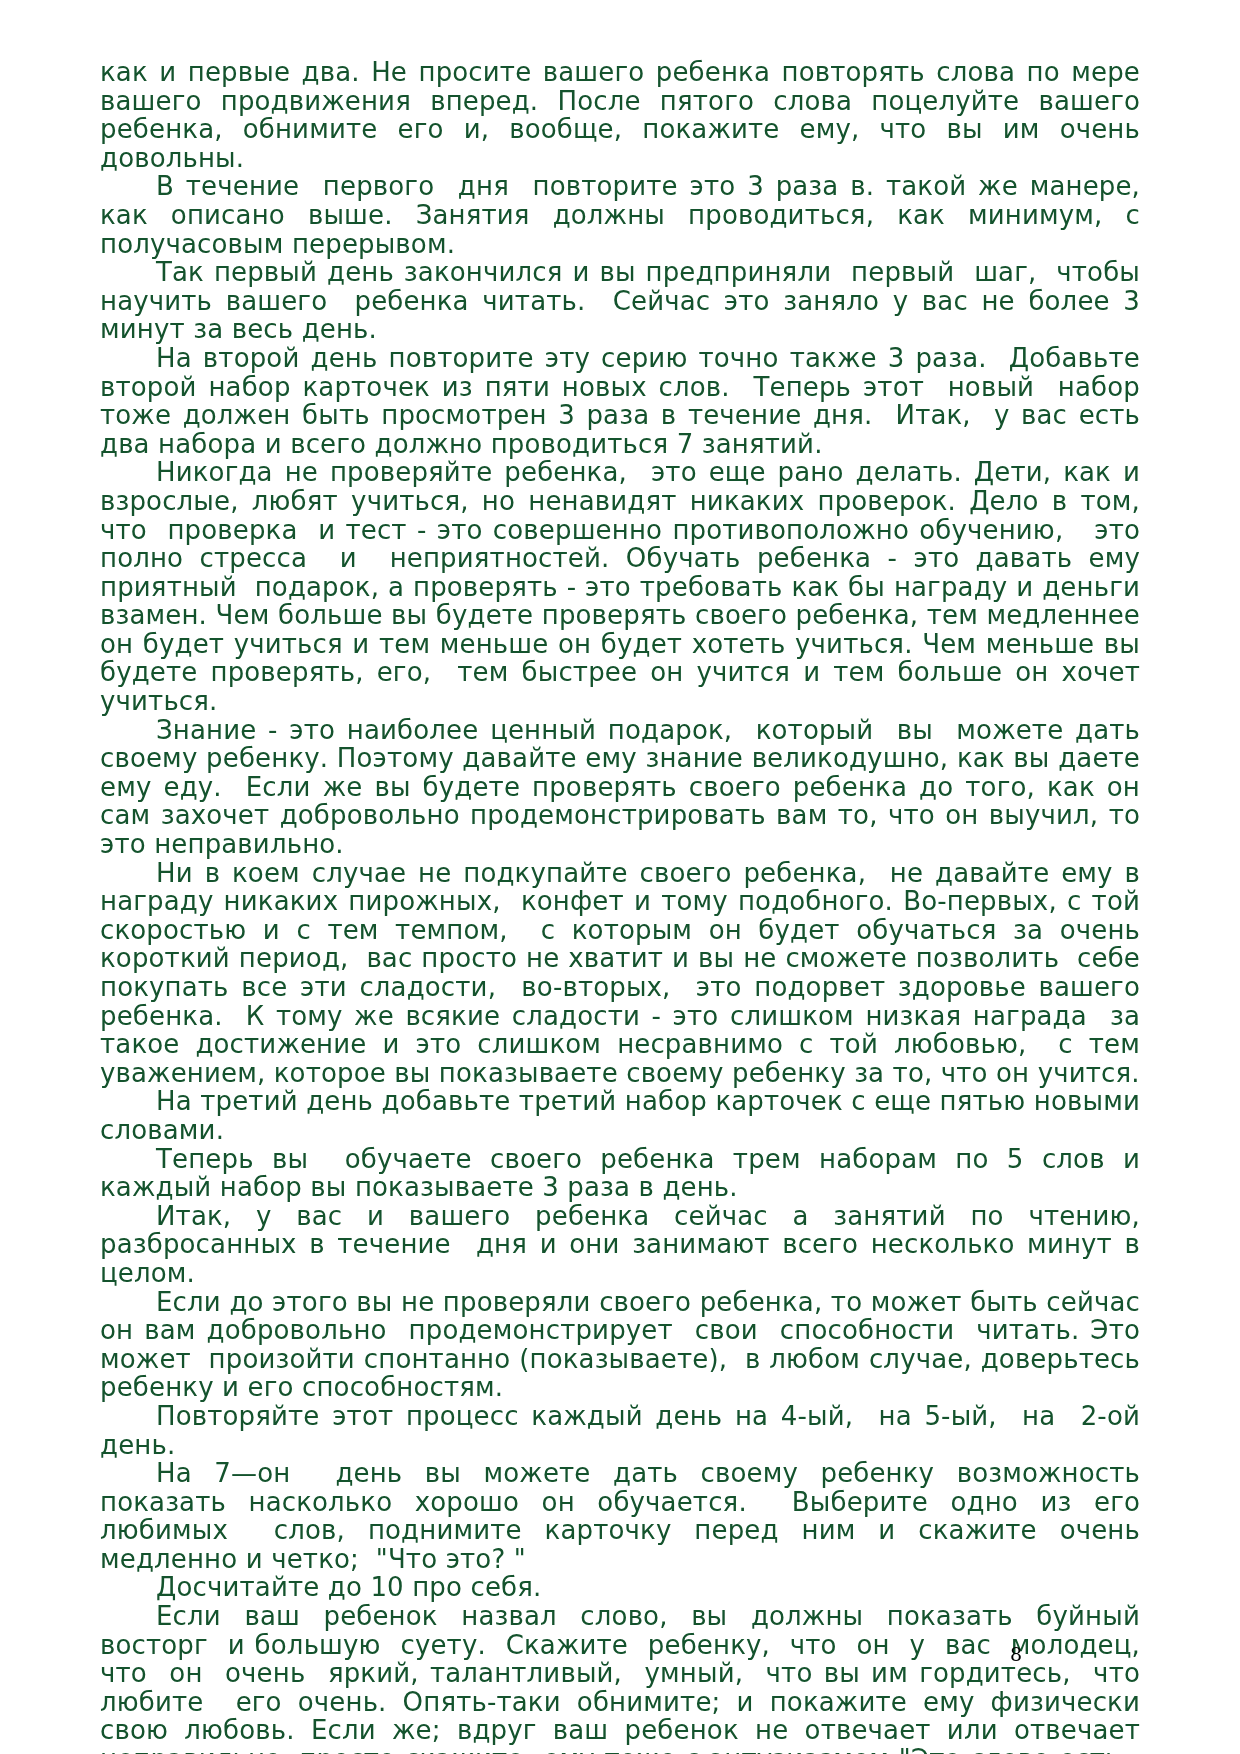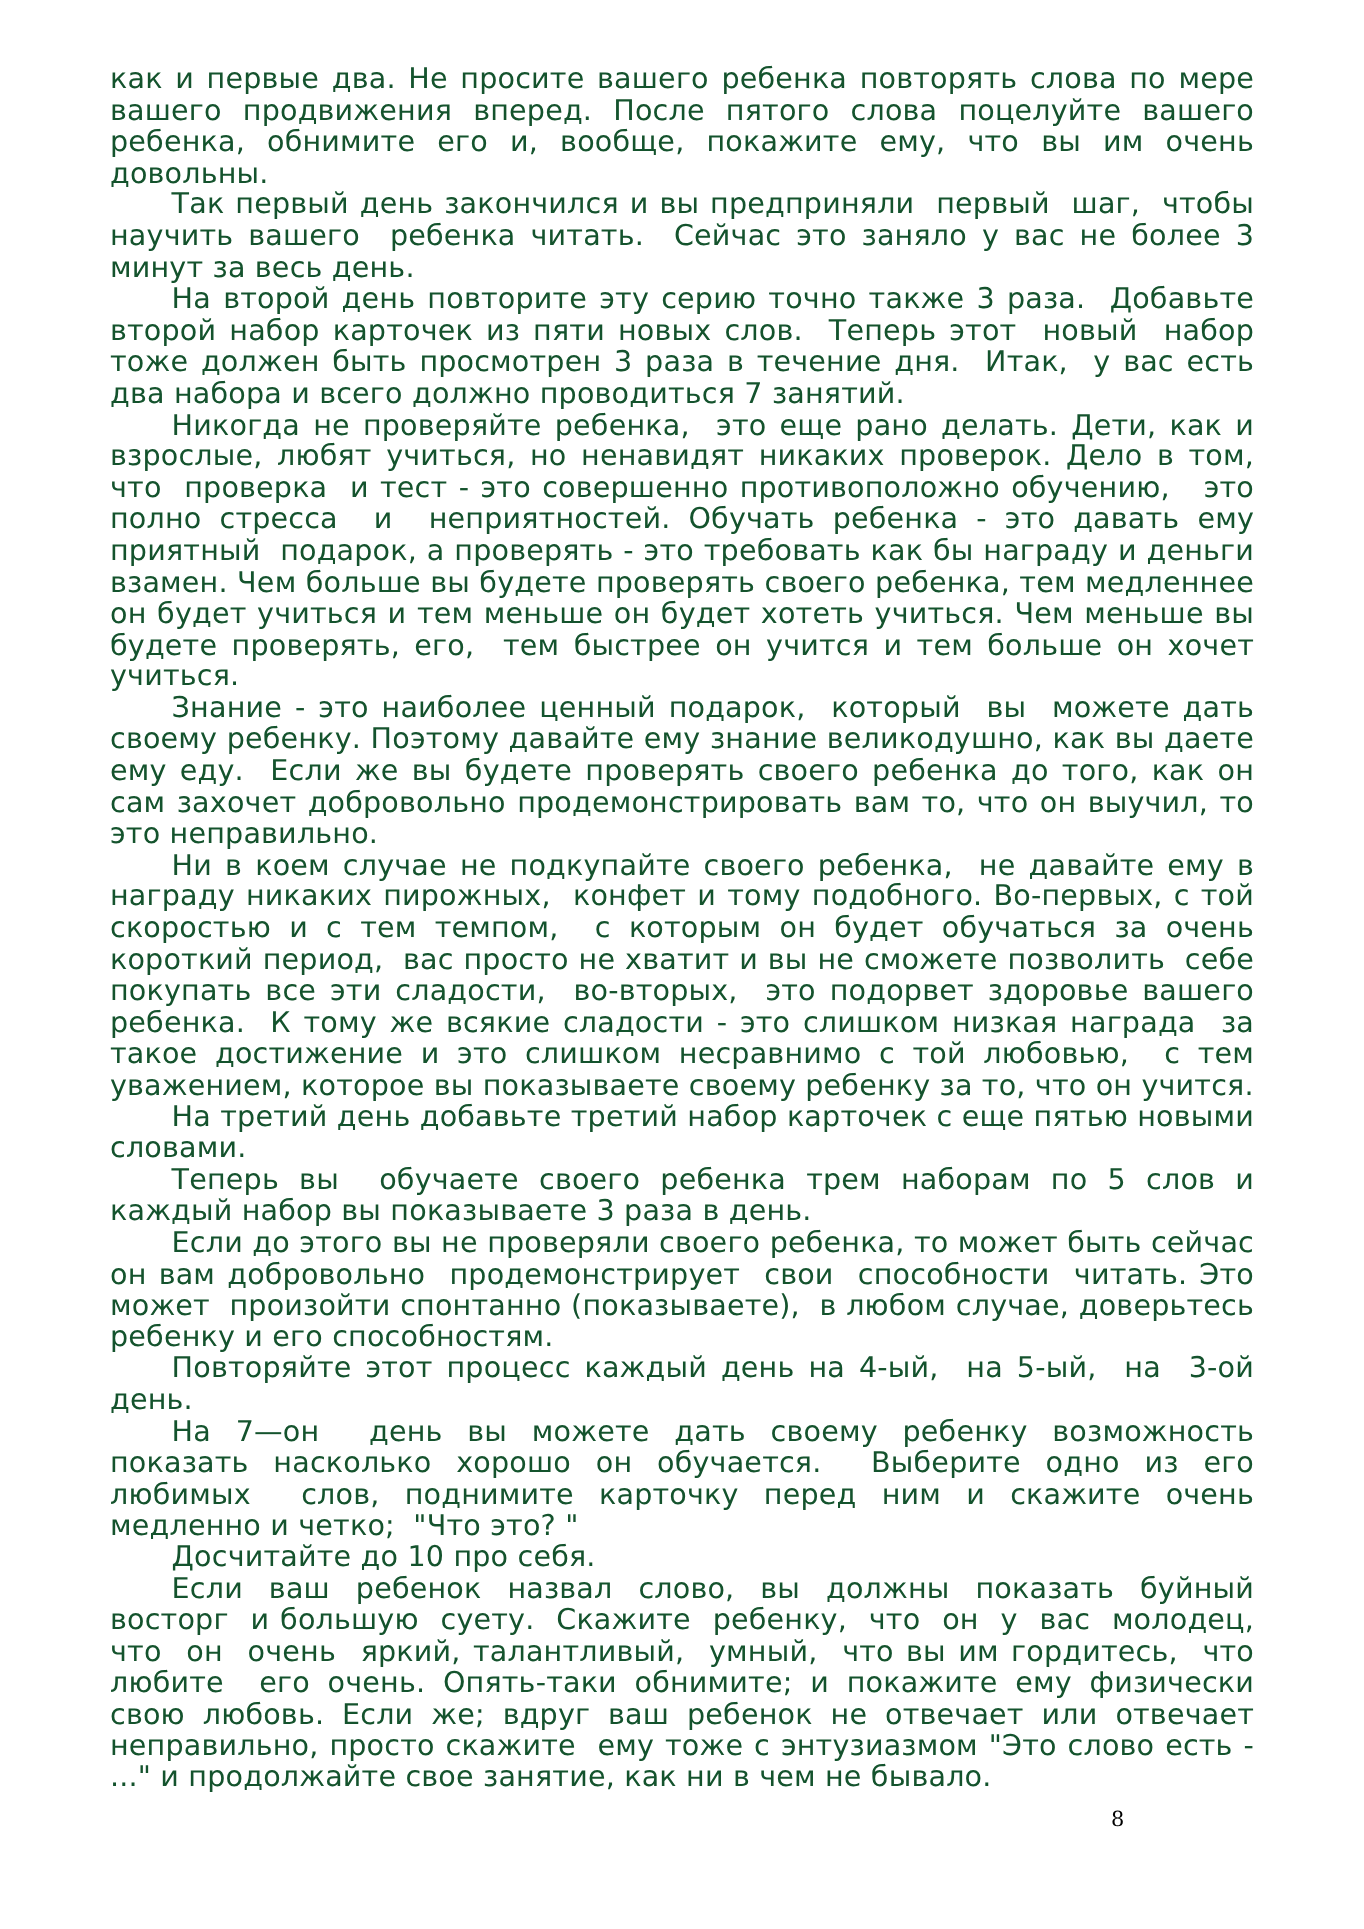--- a/index.html
+++ b/index.html
@@ -49,29 +49,31 @@
     color: #000000;
   }
 </style>
 </head>
 <body>
 
 <div id="page">
 
   <div id="text-column">
       <p class="no-indent">как и первые два. Не просите вашего ребенка повторять слова по мере вашего продвижения вперед. После пятого слова поцелуйте вашего ребенка, обнимите его и, вообще, покажите ему, что вы им очень довольны.</p>
+      <p>В течение  первого  дня  повторите это 3 раза в. такой же манере, как описано выше. Занятия должны проводиться, как минимум, с получасовым перерывом.</p>
       <p>Так первый день закончился и вы предприняли  первый  шаг,  чтобы научить вашего  ребенка читать.  Сейчас это заняло у вас не более 3 минут за весь день.</p>
       <p>На второй день повторите эту серию точно также 3 раза.  Добавьте второй набор карточек из пяти новых слов.  Теперь этот  новый  набор тоже должен быть просмотрен 3 раза в течение дня.  Итак,  у вас есть два набора и всего должно проводиться 7 занятий.</p>
       <p>Никогда не проверяйте ребенка,  это еще рано делать. Дети, как и взрослые, любят учиться, но ненавидят никаких проверок. Дело в том, что  проверка  и тест - это совершенно противоположно обучению,   это полно стресса  и  неприятностей. Обучать ребенка - это давать ему приятный  подарок, а проверять - это требовать как бы награду и деньги взамен. Чем больше вы будете проверять своего ребенка, тем медленнее он будет учиться и тем меньше он будет хотеть учиться. Чем меньше вы будете проверять, его,  тем быстрее он учится и тем больше он хочет учиться.</p>
       <p>Знание - это наиболее ценный подарок,  который  вы  можете дать своему ребенку. Поэтому давайте ему знание великодушно, как вы даете ему еду.  Если же вы будете проверять своего ребенка до того, как он сам захочет добровольно продемонстрировать вам то, что он выучил, то это неправильно.</p>
       <p>Ни в коем случае не подкупайте своего ребенка,  не давайте ему в награду никаких пирожных,  конфет и тому подобного. Во-первых, с той скоростью и с тем темпом,  с которым он будет обучаться за очень короткий период,  вас просто не хватит и вы не сможете позволить  себе покупать все эти сладости,  во-вторых,  это подорвет здоровье вашего ребенка.  К тому же всякие сладости - это слишком низкая награда  за такое достижение и это слишком несравнимо с той любовью,  с тем уважением, которое вы показываете своему ребенку за то, что он учится.</p>
       <p>На третий день добавьте третий набор карточек с еще пятью новыми словами.</p>
       <p>Теперь вы  обучаете своего ребенка трем наборам по 5 слов и каждый набор вы показываете 3 раза в день.</p>
+      <p>Итак, у вас и вашего ребенка сейчас а занятий по чтению, разбросанных в течение  дня и они занимают всего несколько минут в целом.</p>
       <p>Если до этого вы не проверяли своего ребенка, то может быть сейчас он вам добровольно  продемонстрирует  свои  способности  читать. Это  может  произойти спонтанно (показываете),  в любом случае, доверьтесь ребенку и его способностям.</p>
-      <p>Повторяйте этот процесс каждый день на 4-ый,  на 5-ый,  на  3-ой день.</p>
+      <p>Повторяйте этот процесс каждый день на 4-ый,  на 5-ый,  на  2-ой день.</p>
       <p>На  7—он    день  вы  можете  дать  своему  ребенку  возможность  показать насколько хорошо он обучается.  Выберите одно из его  любимых  слов, поднимите карточку перед ним и скажите очень медленно и четко;  "Что это? "</p>
       <p>Досчитайте до 10 про себя.</p>
       <p>Если  ваш  ребенок  назвал  слово,  вы  должны  показать  буйный  восторг  и большую  суету.  Скажите  ребенку,  что  он  у  вас  молодец,  что  он  очень  яркий, талантливый,  умный,  что вы им гордитесь,  что  любите  его очень. Опять-таки обнимите; и покажите ему физически свою любовь. Если же; вдруг ваш ребенок не отвечает или отвечает неправильно, просто скажите  ему тоже с энтузиазмом "Это слово есть - ..." и продолжайте свое занятие, как ни в чем не бывало.</p>
     </div>
 
   <div class="page-number">8</div>
 
 </div>
 
 </body></html>

